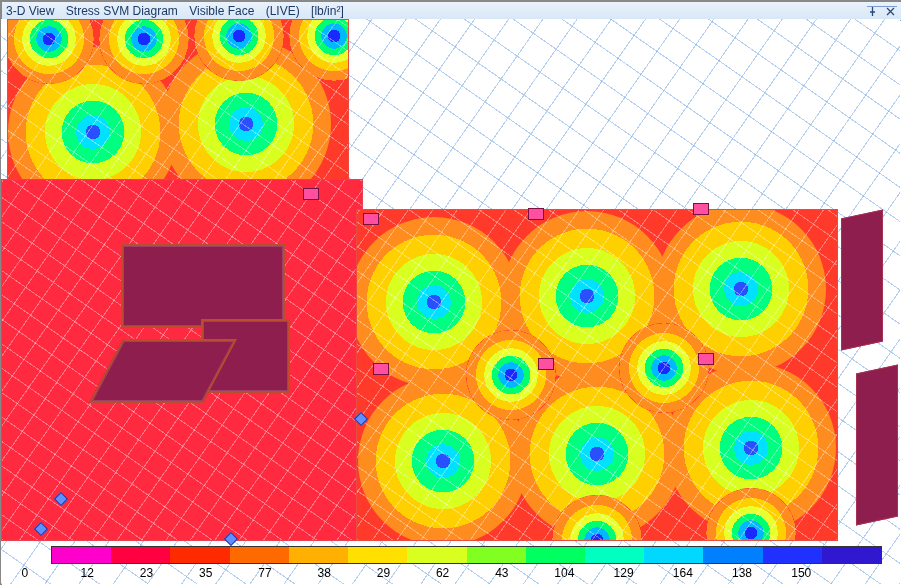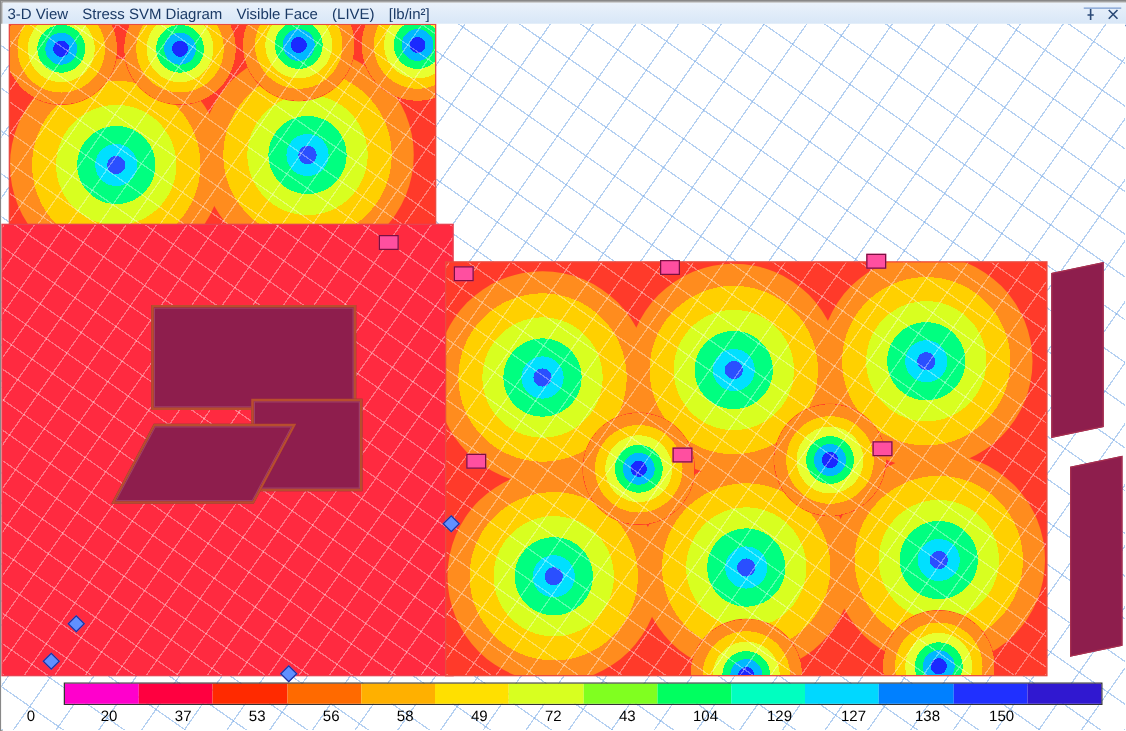--- a/index.html
+++ b/index.html
@@ -267,28 +267,28 @@
         <div class="seg" style="background: rgb(128, 255, 32);"></div>
         <div class="seg" style="background: rgb(0, 255, 96);"></div>
         <div class="seg" style="background: rgb(0, 255, 192);"></div>
         <div class="seg" style="background: rgb(0, 216, 255);"></div>
         <div class="seg" style="background: rgb(0, 128, 255);"></div>
         <div class="seg" style="background: rgb(32, 48, 255);"></div>
         <div class="seg" style="background: rgb(48, 24, 208);"></div>
       </div>
     <div class="legend-labels">
         <span>0</span>
-        <span>20</span>
-        <span>37</span>
-        <span>53</span>
-        <span>56</span>
-        <span>58</span>
-        <span>49</span>
-        <span>72</span>
+        <span>12</span>
+        <span>23</span>
+        <span>35</span>
+        <span>77</span>
+        <span>38</span>
+        <span>29</span>
+        <span>62</span>
         <span>43</span>
         <span>104</span>
         <span>129</span>
-        <span>127</span>
+        <span>164</span>
         <span>138</span>
         <span>150</span>
       </div>
   </div>
 </div>
 
 </body></html>

